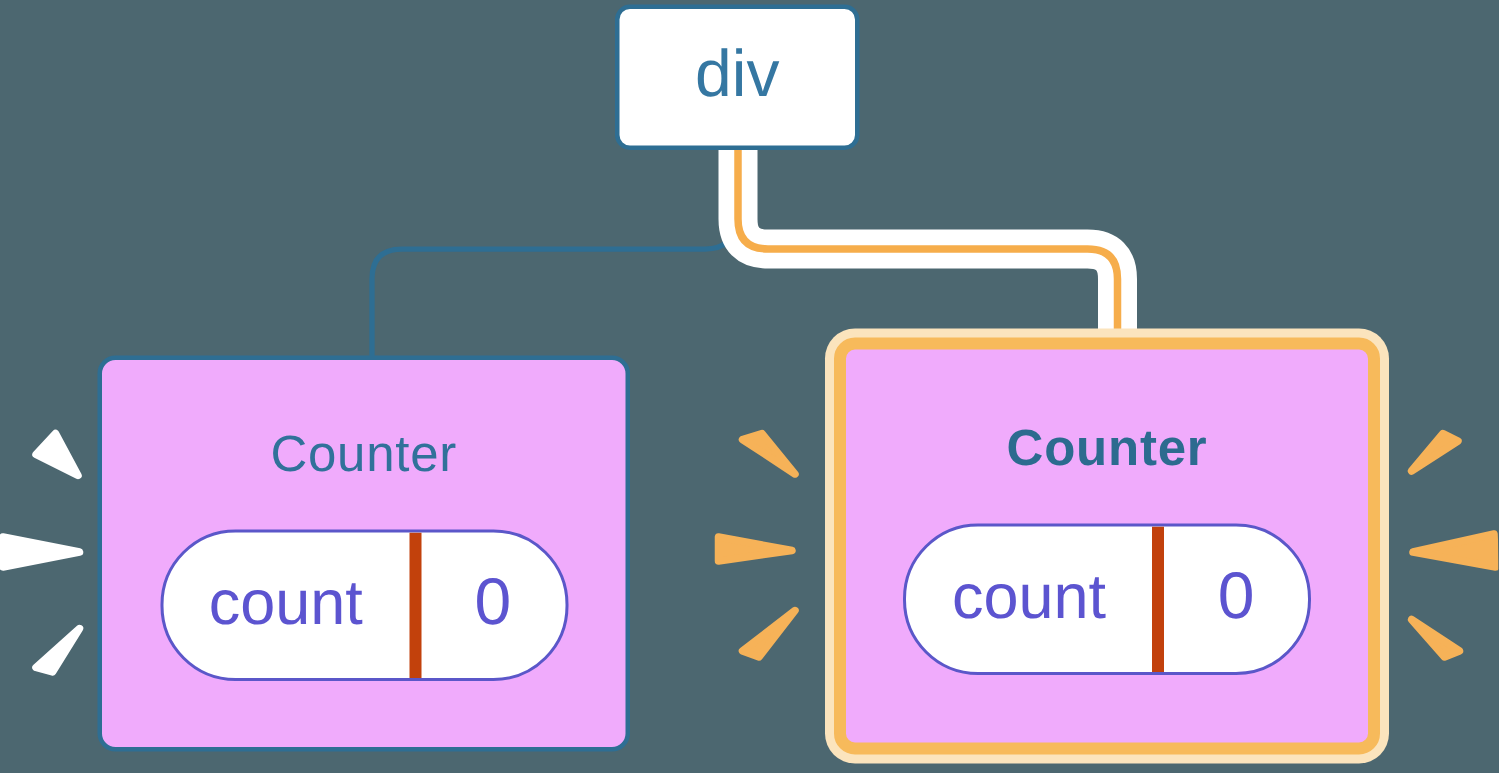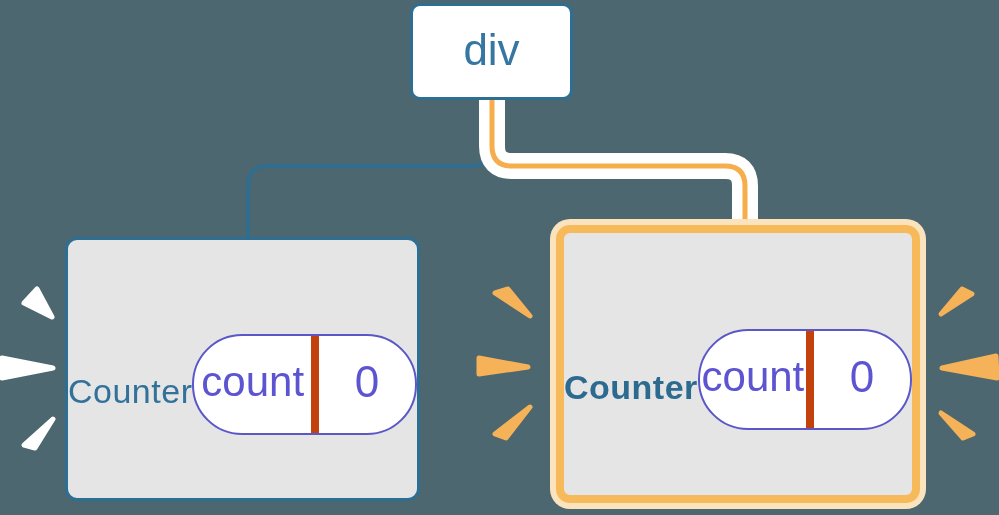--- a/index.html
+++ b/index.html
@@ -40,22 +40,22 @@
     border-radius: 10px;
     display: flex; align-items: center; justify-content: center;
   }
   .node-root-label {
     color: #3577A2; font-size: 44px; font-weight: 400; line-height: 1;
     padding-bottom: 4px;
   }
 
   .counter-card {
     position: absolute;
-    background: #e5e5e5;
-    display: flex; align-items: center;
+    background: #f0abfc;
+    display: flex; flex-direction: column; align-items: center;
   }
   .counter-left {
     left: 65px; top: 237px;
     width: 349px; height: 258px;
     border: 3px solid #2E6E93;
     border-radius: 12px;
   }
   .counter-right {
     left: 556px; top: 225px;
     width: 348px; height: 262px;

